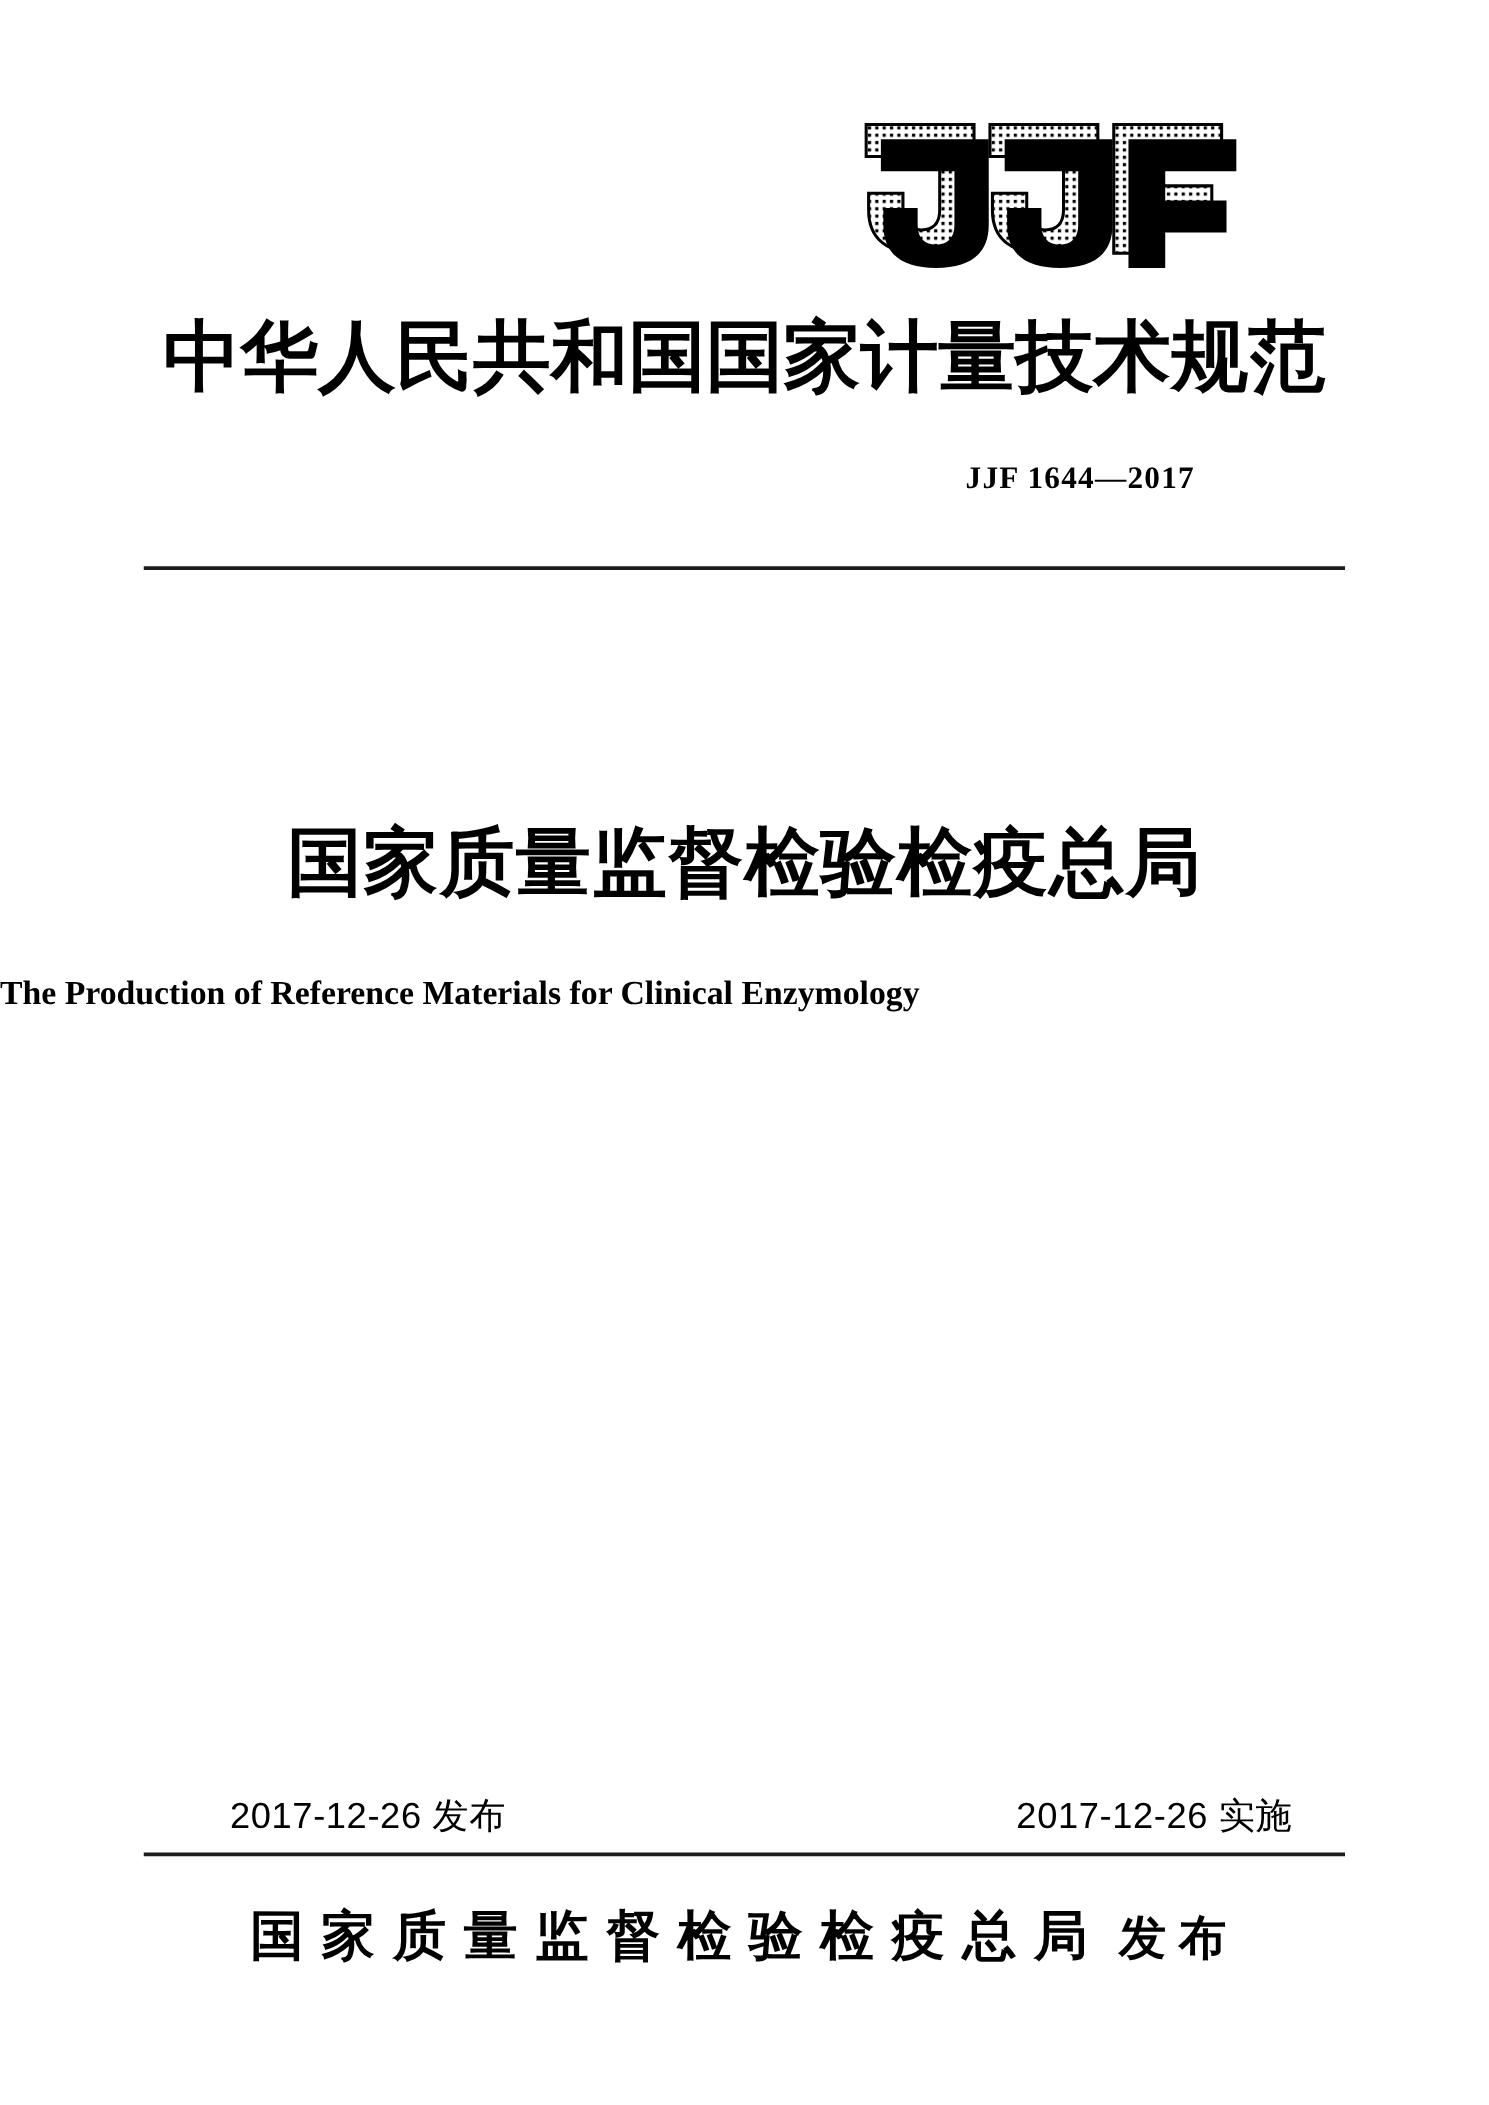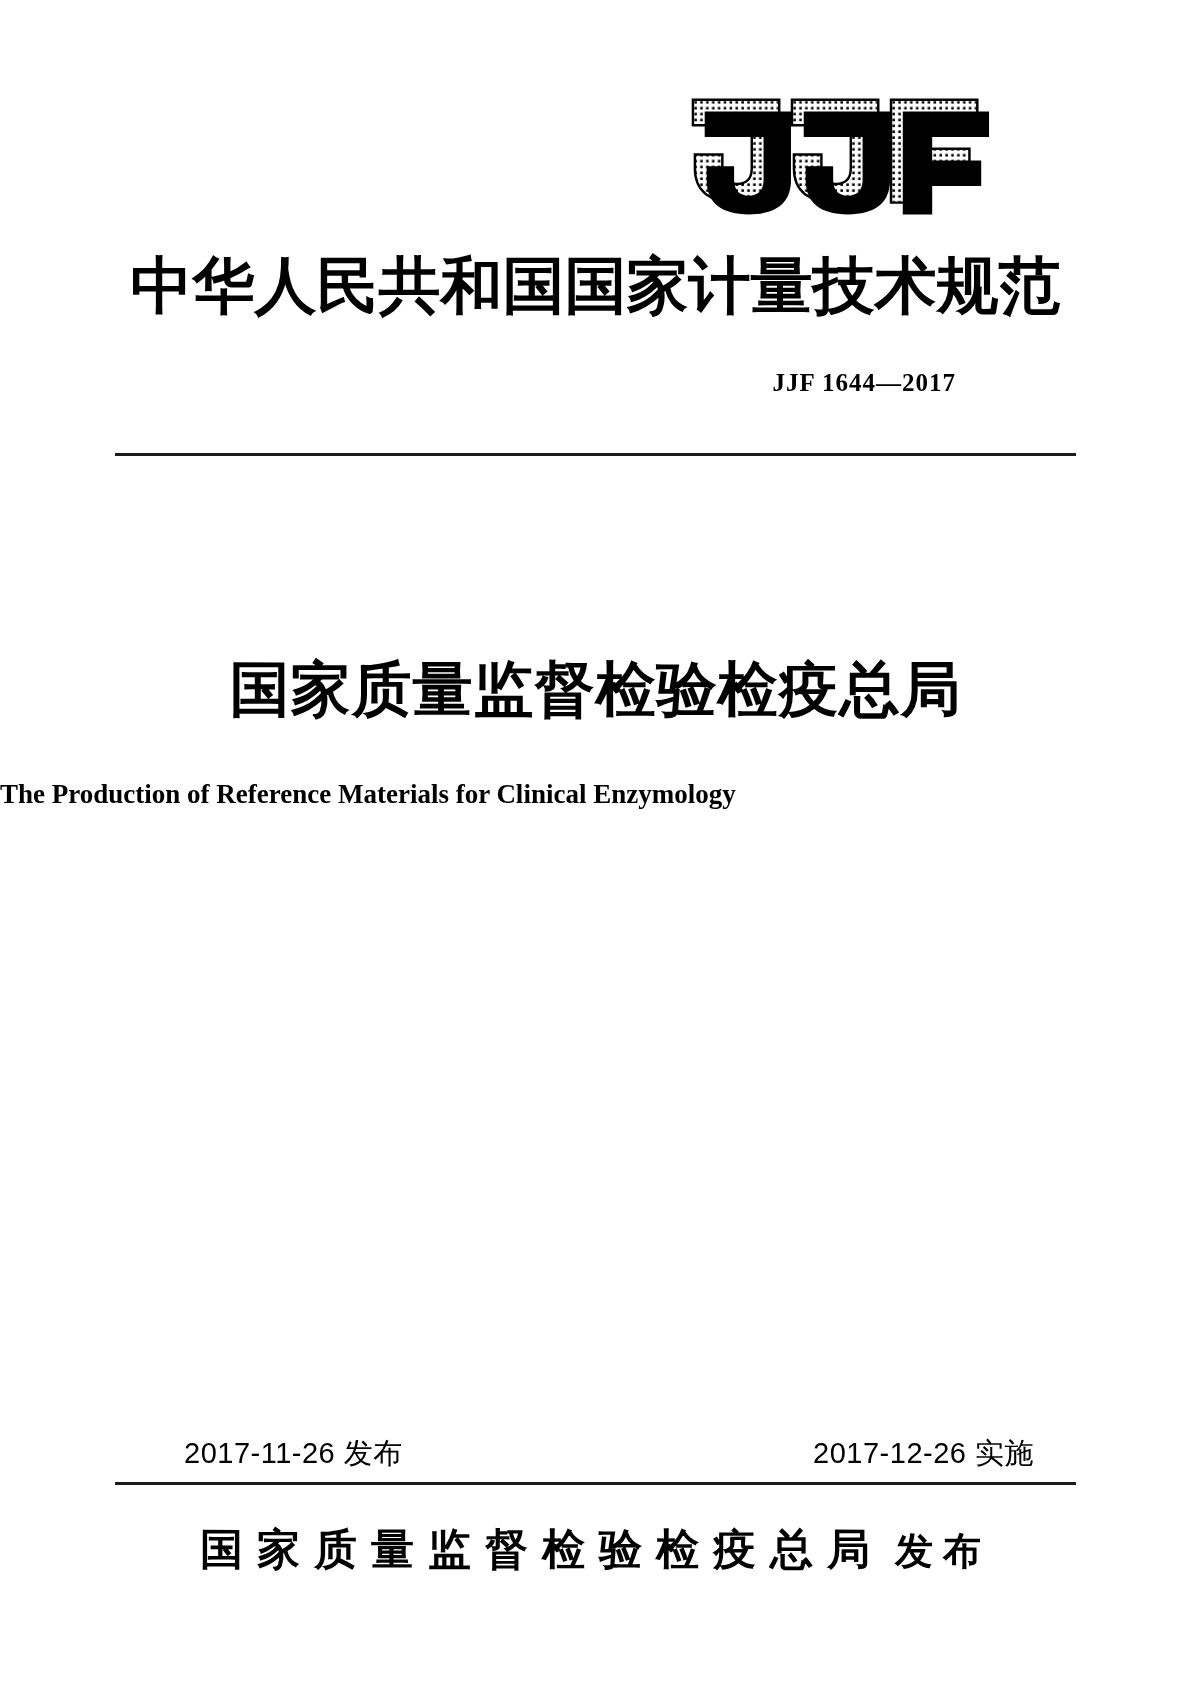--- a/index.html
+++ b/index.html
@@ -157,21 +157,21 @@
   <div class="org-title">中华人民共和国国家计量技术规范</div>
 
   <div class="std-number">JJF 1644—2017</div>
 
   <div class="rule rule-top"></div>
 
   <div class="title-zh">国家质量监督检验检疫总局</div>
 
   <div class="title-en">The Production of Reference Materials for Clinical Enzymology</div>
 
-  <div class="date date-issue">2017-11-26 发布</div>
+  <div class="date date-issue">2017-12-26 发布</div>
   <div class="date date-implement">2017-12-26 实施</div>
 
   <div class="rule rule-bottom"></div>
 
   <div class="publisher-row">
     <span class="publisher-name">国家质量监督检验检疫总局</span>
     <span class="publisher-suffix">发布</span>
   </div>
 
 </div>

